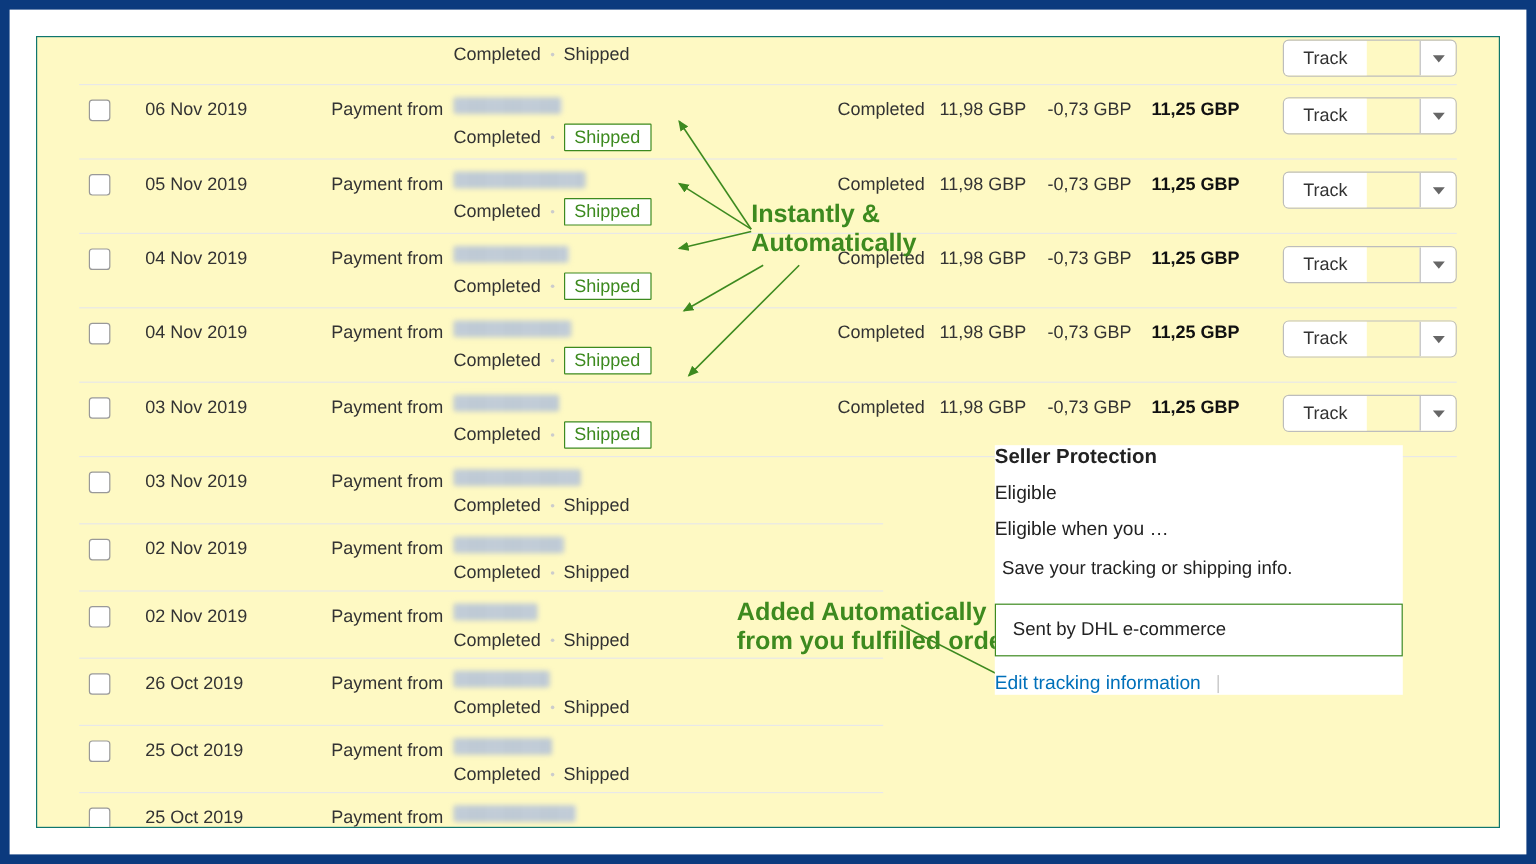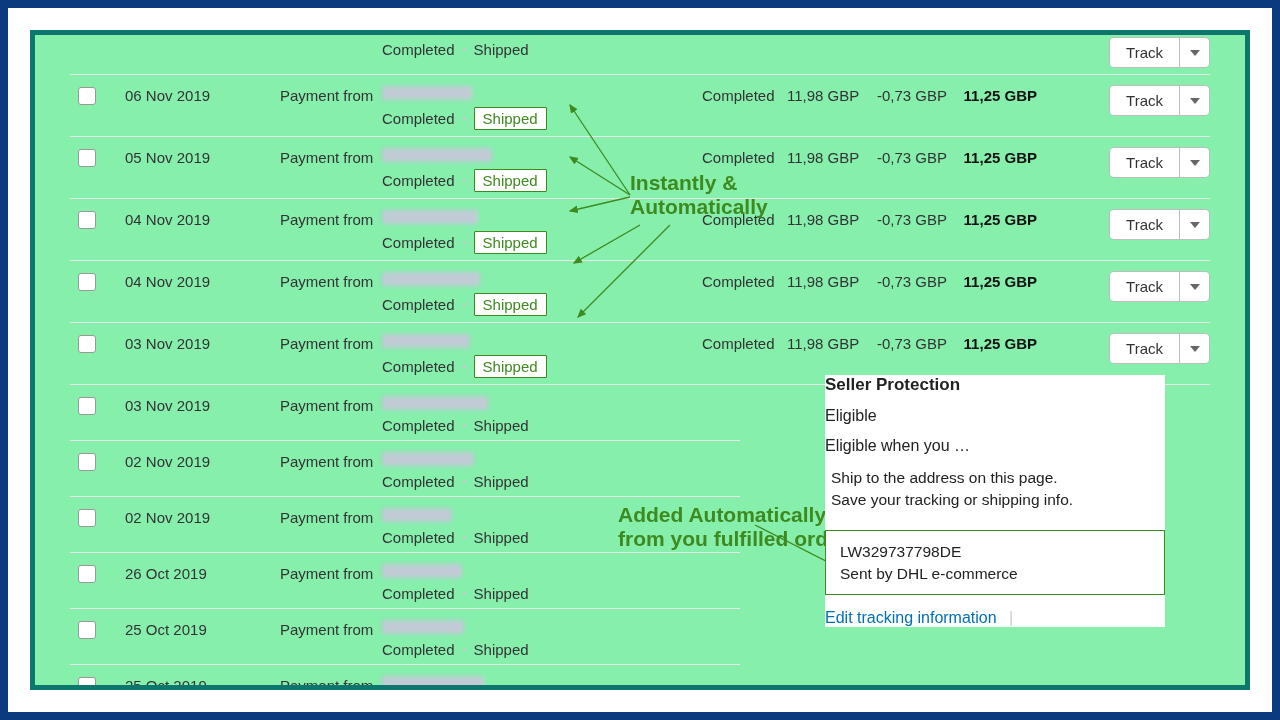--- a/index.html
+++ b/index.html
@@ -12,22 +12,22 @@
     position: relative;
   }
   .outer-frame {
     position: absolute;
     top: 8px; left: 8px; right: 8px; bottom: 8px;
     background: #fff;
   }
   .inner-frame {
     position: absolute;
     top: 22px; left: 22px; right: 22px; bottom: 22px;
-    background: #86efac;
-    border: 5px solid #0f766e;
+    background: #fef9c3;
+    border: 1px solid #0f766e;
     overflow: hidden;
   }
   .content-wrap {
     position: absolute;
     left: 35px; right: 35px; top: 0; bottom: 0;
   }
   .rows { }
   .row {
     display: flex;
     align-items: flex-start;
@@ -64,21 +64,21 @@
     padding: 2px 8px;
     font-size: 15px;
     border-radius: 1px;
     background:#fff;
   }
   .cell-status2 { width: 85px; font-size:15px; color:#333; padding-top:4px;}
   .cell-gross { width: 80px; font-size:15px; color:#333; padding-top:4px; }
   .cell-fee { width: 80px; font-size:15px; color:#333; padding-top:4px; text-align:right;}
   .cell-net { width: 90px; font-size:15px; color:#111; font-weight:700; padding-top:4px; text-align:right;}
   .cell-action { flex: 1; display:flex; justify-content:flex-end; align-items:flex-start; padding-top:2px;}
-  .track-group { display:flex; border:1px solid #bdbdbd; border-radius:5px; overflow:hidden;}
+  .track-group { display:flex; border:1px solid #bdbdbd; border-radius:5px; overflow:hidden;gap:44px;}
   .track-btn {
     padding: 6px 16px;
     font-size: 15px;
     color: #333;
     background: #fff;
     border: none;
     cursor: pointer;
   }
   .track-chev {
     width: 30px;
@@ -371,25 +371,23 @@
       </div>
       <svg class="arrows" style="left:680px; top:480px;" width="160" height="100">
         <line x1="5" y1="10" x2="115" y2="66" stroke="#3d8a1f" stroke-width="1.3" marker-end="url(#ah)"></line>
       </svg>
 
       <div class="detail-panel">
         <div class="dp-title">Seller Protection</div>
         <div class="dp-sub">Eligible</div>
         <div class="dp-sub">Eligible when you …</div>
         <div class="dp-list">
-          <div>Ship to the address on this page.</div>
           <div>Save your tracking or shipping info.</div>
         </div>
         <div class="track-box">
-          <div>LW329737798DE</div>
           <div>Sent by DHL e-commerce</div>
         </div>
         <div>
           <span class="edit-tracking">Edit tracking information</span>
           <span class="edit-sep">|</span>
         </div>
       </div>
 
     </div>
   </div>

